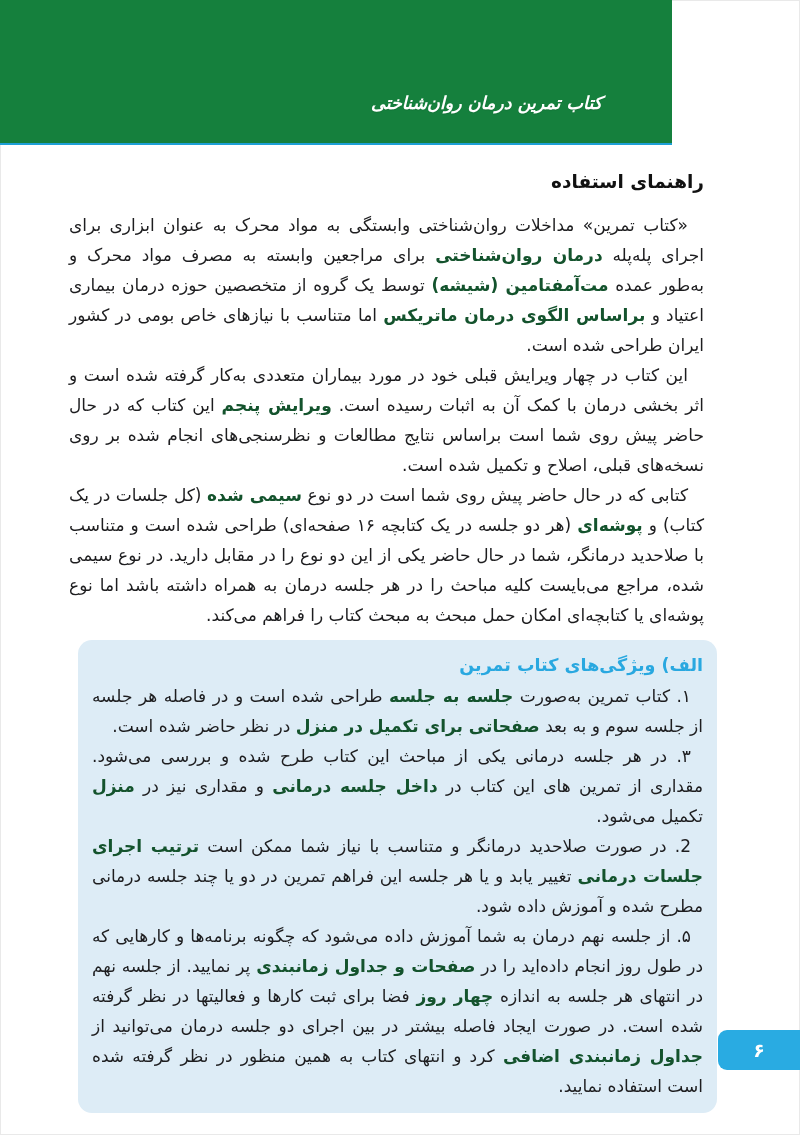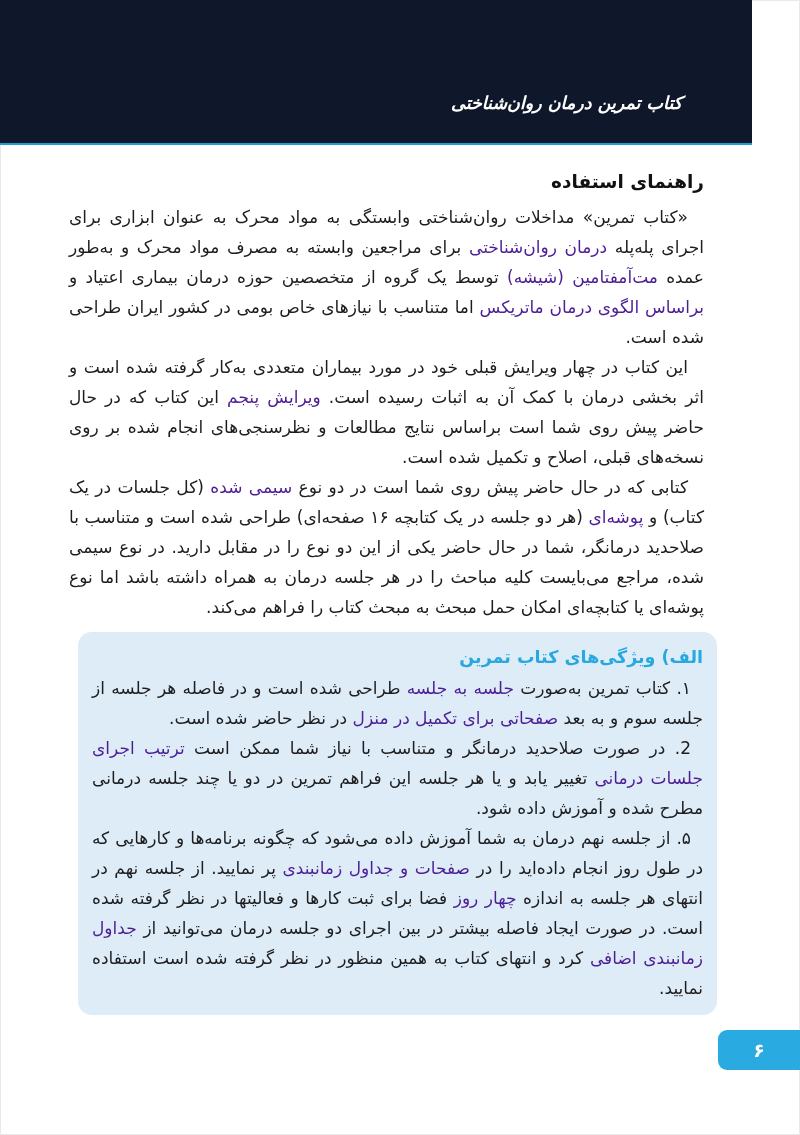--- a/index.html
+++ b/index.html
@@ -9,42 +9,42 @@
     font-family:"DejaVu Sans", sans-serif;
     position:relative; overflow:hidden;
   }
   .page {
     position:relative; width:800px; height:1135px;
     background:#ffffff;
     box-shadow: inset 0 0 0 1px #e9e9e9;
   }
   .header {
     position:absolute; top:0; left:0;
-    width:752px; height:145px;
-    background:#0f172a;
+    width:672px; height:145px;
+    background:#15803d;
     border-bottom:2px solid #1d9fd6;
   }
   .header-title {
     position:absolute; right:70px; bottom:30px;
     direction:rtl;
     color:#ffffff; font-weight:bold; font-style:italic;
     font-size:17.5px; letter-spacing:0.2px;
     text-shadow:0 1px 1px rgba(0,0,0,0.10);
   }
   .content {
     position:absolute; top:166px; left:69px; width:635px;
     direction:rtl; text-align:justify;
     color:#1d1d1f; font-size:17px; line-height:30px;
   }
   .doc-heading {
     font-size:18.5px; font-weight:bold; color:#111111;
-    line-height:32px; margin-bottom:4px; text-align:right;
+    line-height:32px; margin-bottom:12px; text-align:right;
   }
   p.para { text-indent:16px; }
-  .hl { color:#4c1d95; }
+  .hl { color:#14532d;font-weight:bold; }
   .feature-box {
     background:#ddecf6;
     border-radius:14px;
     margin:10px -13px 0 9px;
     padding:10px 14px 12px 14px;
   }
   .box-title {
     color:#29a8e0; font-weight:bold;
     font-size:17.5px; line-height:31px; 
   }
@@ -76,20 +76,21 @@
     <p class="para"><span>این کتاب در چهار ویرایش قبلی خود در مورد بیماران متعددی به‌کار گرفته شده است و اثر بخشی درمان با کمک آن به اثبات رسیده است. </span><span class="hl">ویرایش پنجم</span><span> این کتاب که در حال حاضر پیش روی شما است براساس نتایج مطالعات و نظرسنجی‌های انجام شده بر روی نسخه‌های قبلی، اصلاح و تکمیل شده است.</span></p>
 
     <p class="para"><span>کتابی که در حال حاضر پیش روی شما است در دو نوع </span><span class="hl">سیمی شده</span><span> (کل جلسات در یک کتاب) و </span><span class="hl">پوشه‌ای</span><span> (هر دو جلسه در یک کتابچه ۱۶ صفحه‌ای) طراحی شده است و متناسب با صلاحدید درمانگر، شما در حال حاضر یکی از این دو نوع را در مقابل دارید. در نوع سیمی شده، مراجع می‌بایست کلیه مباحث را در هر جلسه درمان به همراه داشته باشد اما نوع پوشه‌ای یا کتابچه‌ای امکان حمل مبحث به مبحث کتاب را فراهم می‌کند.</span></p>
 
     <div class="feature-box">
       <div class="box-title">الف) ویژگی‌های کتاب تمرین</div>
 
       <p class="feature-item"><span>۱. کتاب تمرین به‌صورت </span><span class="hl">جلسه به جلسه</span><span> طراحی شده است و در فاصله هر جلسه از جلسه سوم و به بعد </span><span class="hl">صفحاتی برای تکمیل در منزل</span><span> در نظر حاضر شده است.</span></p>
 
 
+      <p class="feature-item"><span>۳. در هر جلسه درمانی یکی از مباحث این کتاب طرح شده و بررسی می‌شود. مقداری از تمرین های این کتاب در </span><span class="hl">داخل جلسه درمانی</span><span> و مقداری نیز در </span><span class="hl">منزل</span><span> تکمیل می‌شود.</span></p>
 
       <p class="feature-item"><span>2. در صورت صلاحدید درمانگر و متناسب با نیاز شما ممکن است </span><span class="hl">ترتیب اجرای جلسات درمانی</span><span> تغییر یابد و یا هر جلسه این فراهم تمرین در دو یا چند جلسه درمانی مطرح شده و آموزش داده شود.</span></p>
 
       <p class="feature-item"><span>۵. از جلسه نهم درمان به شما آموزش داده می‌شود که چگونه برنامه‌ها و کارهایی که در طول روز انجام داده‌اید را در </span><span class="hl">صفحات و جداول زمانبندی</span><span> پر نمایید. از جلسه نهم در انتهای هر جلسه به اندازه </span><span class="hl">چهار روز</span><span> فضا برای ثبت کارها و فعالیتها در نظر گرفته شده است. در صورت ایجاد فاصله بیشتر در بین اجرای دو جلسه درمان می‌توانید از </span><span class="hl">جداول زمانبندی اضافی</span><span> کرد و انتهای کتاب به همین منظور در نظر گرفته شده است استفاده نمایید.</span></p>
     </div>
 
   </div>
 
   <div class="page-number">
     <span>۶</span>

